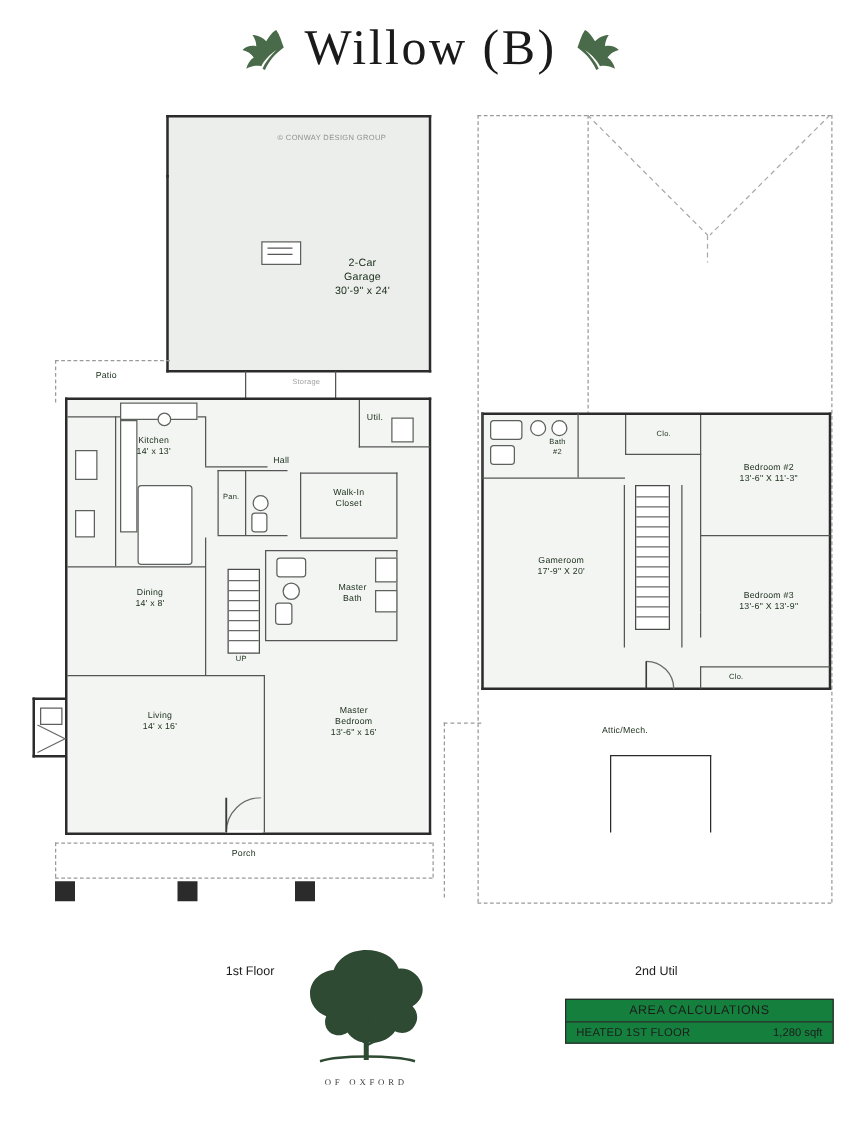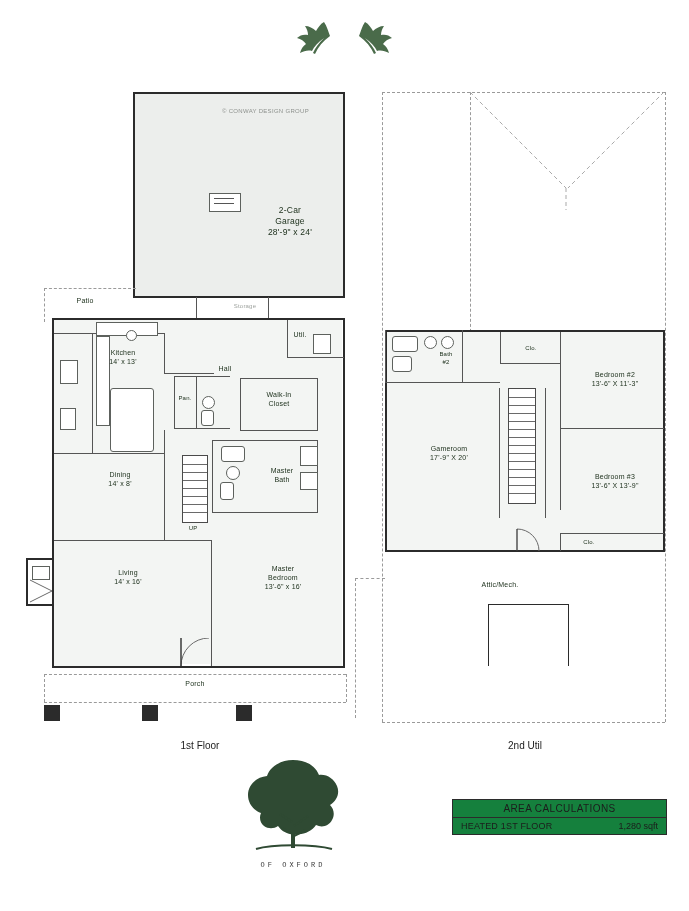--- a/index.html
+++ b/index.html
@@ -83,20 +83,21 @@
   }
   .label.sm { font-size: 7px; line-height: 9px; }
   .label.xs { font-size: 6px; line-height: 8px; }
   .label.gray { color: #9fa39f; }
   .floor-caption {
     position: absolute;
     font-family: "Liberation Sans", sans-serif;
     font-size: 10px;
     color: #1c1c1c;
     text-align: center;
+    margin-top: 32px;
   }
   .copyright {
     position: absolute;
     font-size: 6px;
     color: #8d918d;
     letter-spacing: .3px;
   }
 
   
   .fix {
@@ -166,41 +167,42 @@
     text-align: center;
   }
   .logo-name {
     font-family: "Liberation Serif", serif;
     font-size: 25px;
     letter-spacing: 1px;
     color: #1a1a1a;
     margin-top: 2px;
   }
   .logo-sub {
-    font-family: Liberation Mono, monospace;
+    font-family: Liberation Serif, serif;
     font-size: 7px;
     letter-spacing: 3px;
     color: #3a3a3a;
     margin-top: 1px;
     text-align: center;
   }
 </style>
 </head>
 <body>
 
 <div class="page">
 
   <div class="title-block">
     <span class="leaf left">
       <svg viewBox="0 0 44 44" width="44" height="44">
         <g fill="#4a6b4a">
           <path d="M30 8 C26 10 24 14 22 17 C19 14 15 12 11 12 C13 15 14 18 14 21 C10 20 6 21 3 24 C7 25 10 27 12 30 C9 32 7 35 6 39 C10 37 14 36 18 37 C20 33 24 28 30 24 C25 29 21 34 19 39 L21 40 C24 33 29 27 36 22 C34 17 33 12 30 8 Z"></path>
         </g>
       </svg>
     </span>
+    <span class="title-text">Willow (B)</span>
     <span class="leaf right">
       <svg viewBox="0 0 44 44" width="44" height="44">
         <g fill="#4a6b4a" transform="scale(-1,1) translate(-44,0)">
           <path d="M30 8 C26 10 24 14 22 17 C19 14 15 12 11 12 C13 15 14 18 14 21 C10 20 6 21 3 24 C7 25 10 27 12 30 C9 32 7 35 6 39 C10 37 14 36 18 37 C20 33 24 28 30 24 C25 29 21 34 19 39 L21 40 C24 33 29 27 36 22 C34 17 33 12 30 8 Z"></path>
         </g>
       </svg>
     </span>
   </div>
 
   <div>
@@ -216,21 +218,21 @@
     <div class="wall" style="left:133px; top:296px; width:212px; height:2px;"></div>
 
     <div class="fix" style="left:209px; top:193px; width:30px; height:17px;"></div>
     <div class="thin" style="left:214px; top:198px; width:20px; height:1px;"></div>
     <div class="thin" style="left:214px; top:203px; width:20px; height:1px;"></div>
 
     <div class="copyright" style="left:222px; top:108px;">© CONWAY DESIGN GROUP</div>
 
     <div class="label" style="left:230px; top:205px; width:120px;">2-Car
 Garage
-28'-9" x 24'</div>
+30'-9" x 24'</div>
 
     <div class="dash-h" style="left:44px; top:288px; width:92px;"></div>
     <div class="dash-v" style="left:44px; top:288px; height:34px;"></div>
     <div class="wall" style="left:52px; top:318px; width:84px; height:2px;"></div>
     <div class="label sm" style="left:60px; top:296px; width:50px;">Patio</div>
 
     <div class="thin" style="left:196px; top:297px; width:1px; height:22px;"></div>
     <div class="thin" style="left:268px; top:297px; width:1px; height:22px;"></div>
     <div class="label xs gray" style="left:215px; top:302px; width:60px;">Storage</div>
 

